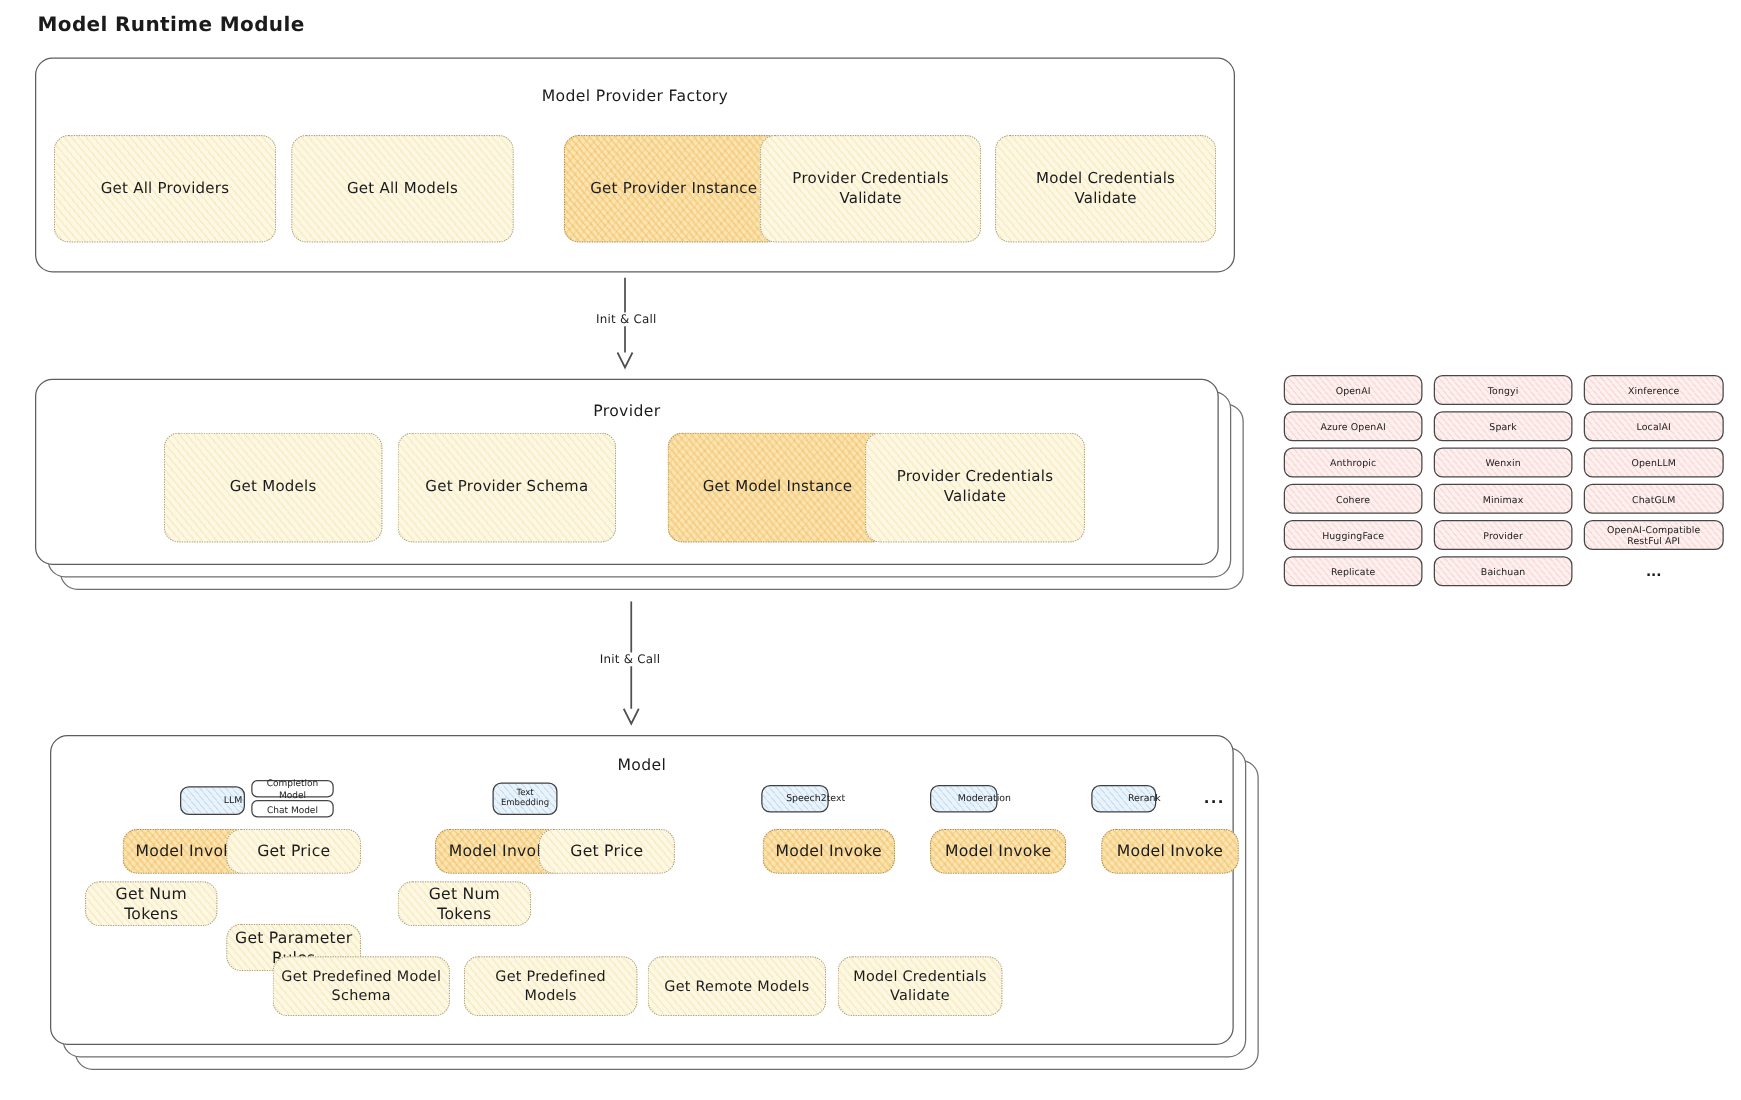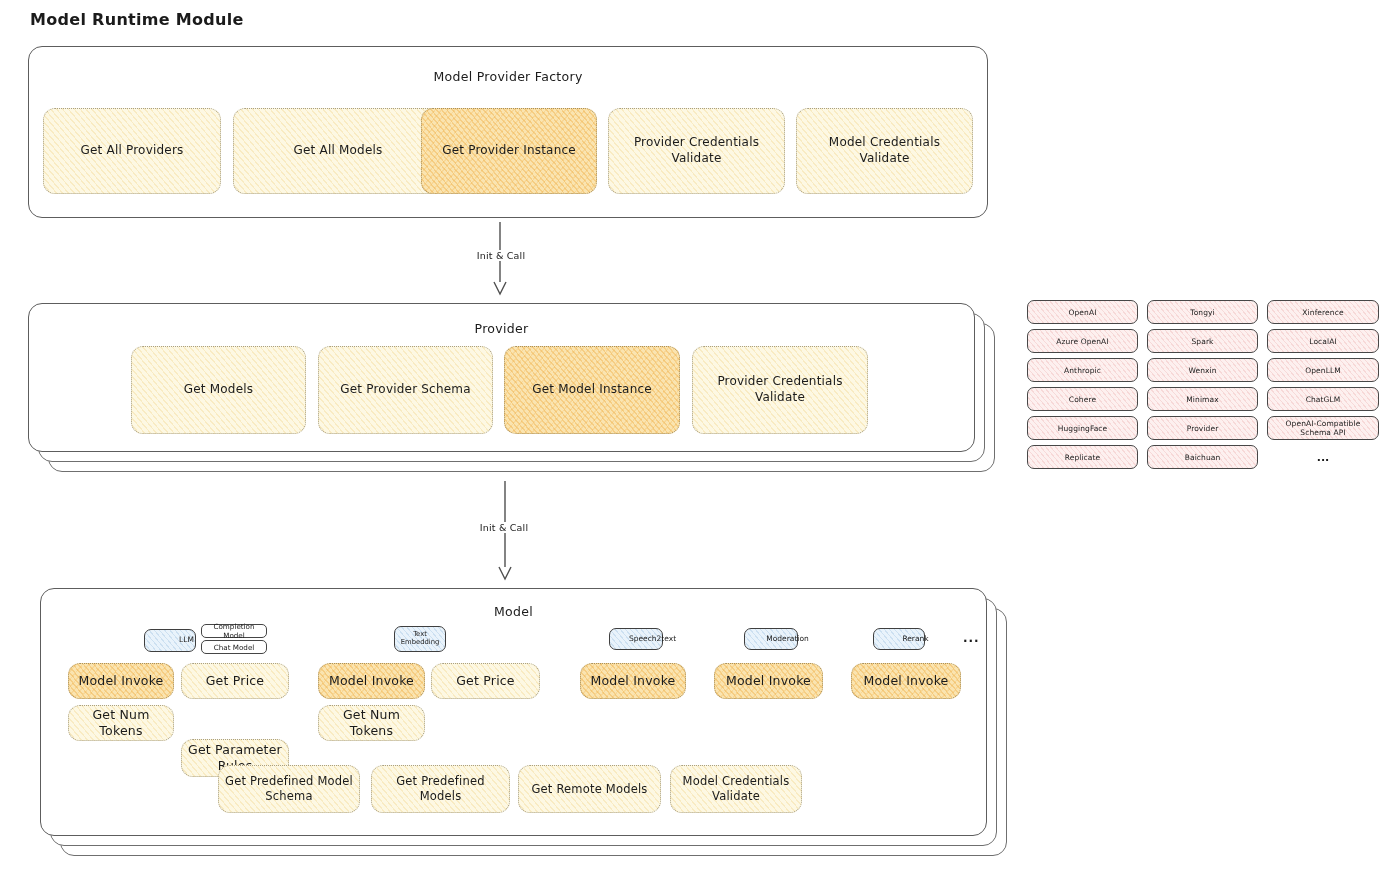--- a/index.html
+++ b/index.html
@@ -23,21 +23,21 @@
   .btn{position:absolute;display:flex;align-items:center;justify-content:center;text-align:center;
        box-sizing:border-box;border-radius:12px;line-height:1.3;letter-spacing:.2px;padding:2px 6px;}
   .cream{background:
       repeating-linear-gradient(50deg, rgba(238,205,120,0.30) 0 1.2px, transparent 1.2px 4.5px),
       #fdf8e3;
       border:1.4px dotted #a9a083;}
   .hl{background:
       repeating-linear-gradient(50deg, rgba(240,175,70,0.42) 0 1.3px, transparent 1.3px 4px),
       repeating-linear-gradient(130deg, rgba(240,185,90,0.30) 0 1.2px, transparent 1.2px 5px),
       #fae4b0;
-      border:1.4px dotted #a8905e;}
+      border:1.4px dotted #a8905e;margin-left:30px;}
 
   .factory-btn{top:61px;height:86px;font-size:12px;}
   .provider-btn{top:42px;height:88px;font-size:12px;}
 
   
   .tab{position:absolute;display:flex;align-items:center;justify-content:center;text-align:center;
        box-sizing:border-box;border-radius:7px;border:1.2px solid #3f3f3f;
        background:repeating-linear-gradient(50deg, rgba(130,175,215,0.28) 0 1px, transparent 1px 4px), #e9f3fb;
        font-size:7.5px;line-height:1.15;padding-left:33px;}
   .mini-tab{position:absolute;display:flex;align-items:center;justify-content:center;text-align:center;
@@ -61,21 +61,21 @@
 </head>
 <body>
 
 <div class="canvas">
 
   <div class="main-title">Model Runtime Module</div>
 
   <div class="card" style="left:28px;top:46px;width:960px;height:172px;">
     <div class="card-title" style="top:22px;">Model Provider Factory</div>
     <div class="btn cream factory-btn" style="left:14px;width:178px;">Get All Providers</div>
-    <div class="btn cream factory-btn" style="left:204px;width:210px;">Get All Models</div>
+    <div class="btn cream factory-btn" style="left:204px;width:178px;">Get All Models</div>
     <div class="btn hl factory-btn" style="left:392px;width:176px;">Get Provider Instance</div>
     <div class="btn cream factory-btn" style="left:579px;width:177px;">Provider Credentials Validate</div>
     <div class="btn cream factory-btn" style="left:767px;width:177px;">Model Credentials Validate</div>
   </div>
 
   <svg class="arrow-svg" style="left:490px;top:222px;" width="20" height="74">
     <line x1="10" y1="0" x2="10" y2="60" stroke="#4f4f4f" stroke-width="1.4"></line>
     <polyline points="4,60 10,72 16,60" fill="none" stroke="#4f4f4f" stroke-width="1.4"></polyline>
   </svg>
   <div class="arrow-label" style="left:458px;top:250px;width:86px;">Init &amp; Call</div>
@@ -100,21 +100,21 @@
     <div class="pink">Spark</div>
     <div class="pink">LocalAI</div>
     <div class="pink">Anthropic</div>
     <div class="pink">Wenxin</div>
     <div class="pink">OpenLLM</div>
     <div class="pink">Cohere</div>
     <div class="pink">Minimax</div>
     <div class="pink">ChatGLM</div>
     <div class="pink">HuggingFace</div>
     <div class="pink">Provider</div>
-    <div class="pink">OpenAI-Compatible Schema API</div>
+    <div class="pink">OpenAI-Compatible RestFul API</div>
     <div class="pink">Replicate</div>
     <div class="pink">Baichuan</div>
     <div class="pink-more">...</div>
   </div>
 
   <svg class="arrow-svg" style="left:495px;top:481px;" width="20" height="100">
     <line x1="10" y1="0" x2="10" y2="86" stroke="#4f4f4f" stroke-width="1.4"></line>
     <polyline points="4,86 10,98 16,86" fill="none" stroke="#4f4f4f" stroke-width="1.4"></polyline>
   </svg>
   <div class="arrow-label" style="left:461px;top:522px;width:86px;">Init &amp; Call</div>

